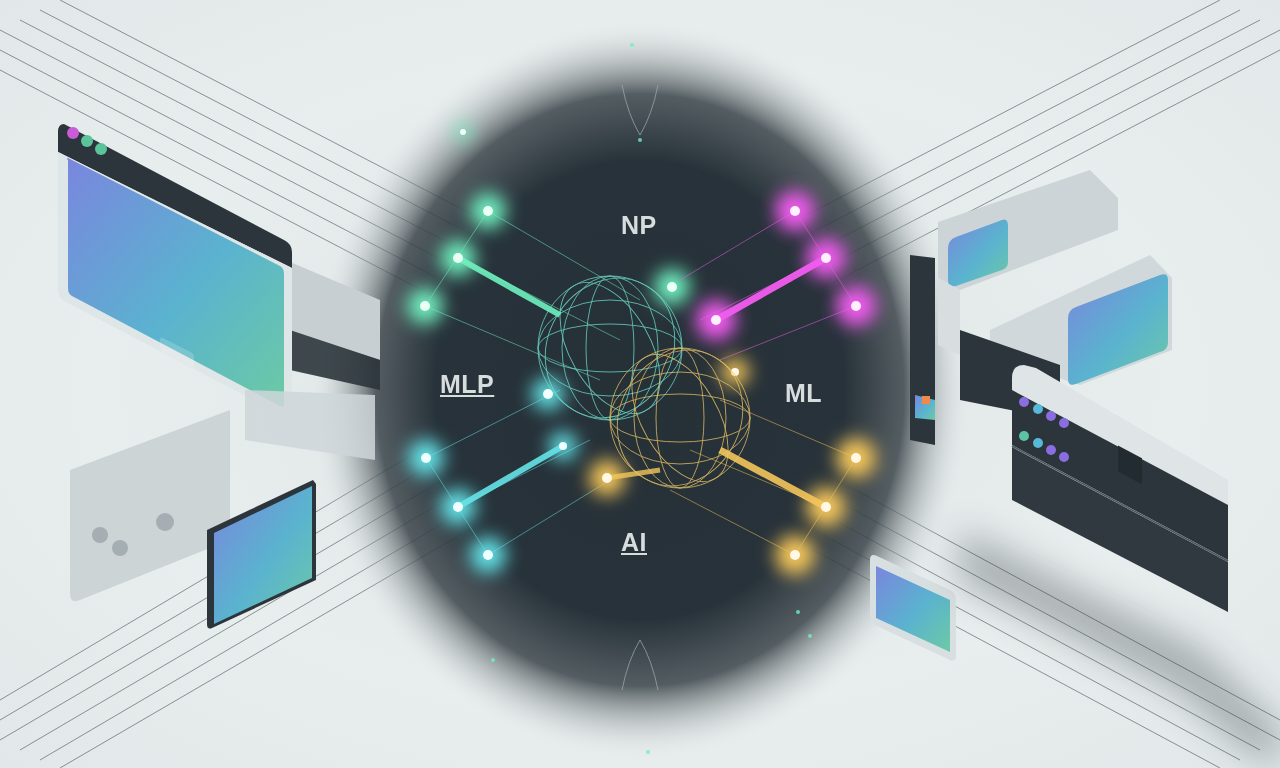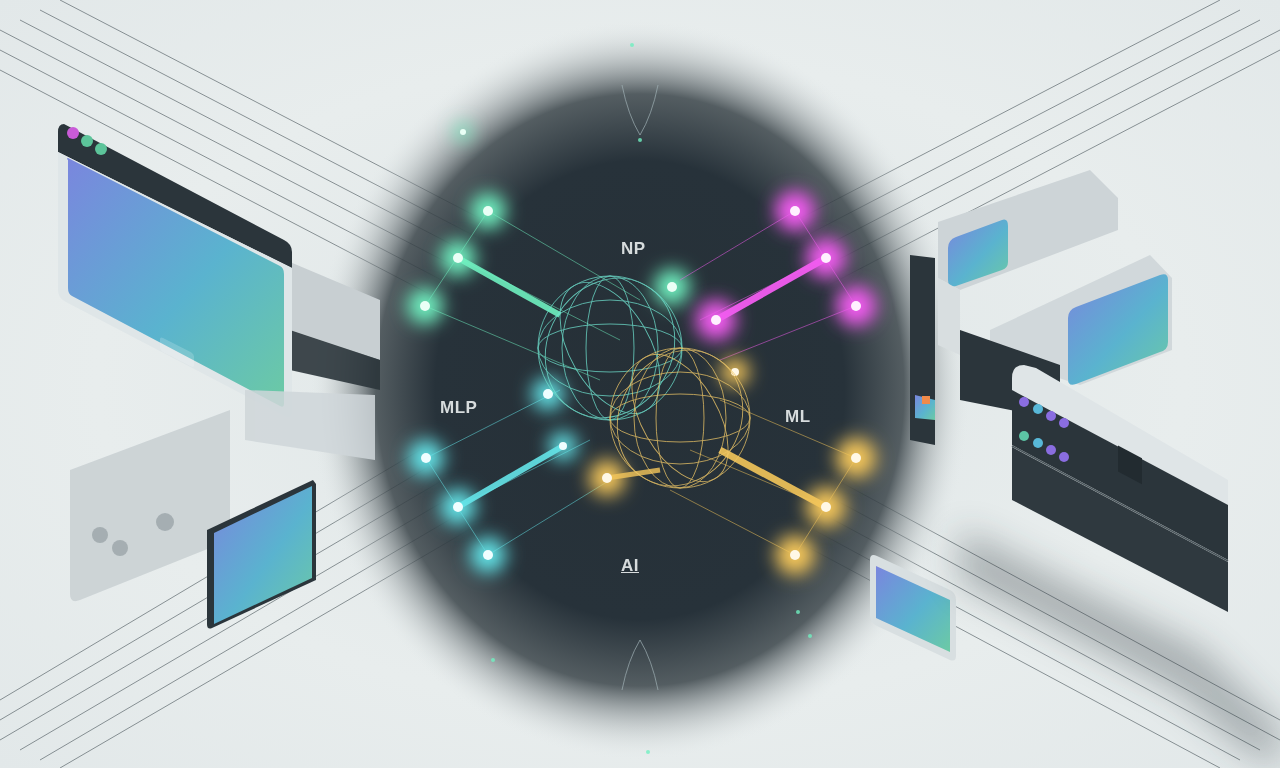--- a/index.html
+++ b/index.html
@@ -1,19 +1,19 @@
 <!DOCTYPE html>
 <html><head>
 <meta charset="utf-8">
 <style>
   html,body{margin:0;padding:0;}
   body{width:1280px;height:768px;overflow:hidden;background:#e3e9ea;font-family:"Liberation Sans",sans-serif;}
   .stage{position:relative;width:1280px;height:768px;background:radial-gradient(ellipse at 50% 50%, #dfe6e7 0%, #e8eded 60%, #e2e8e9 100%);}
   svg{position:absolute;left:0;top:0;}
-  .label{position:absolute;color:#d7dcdd;font-weight:bold;font-size:17px;letter-spacing:0.5px;margin-top:28px;}
+  .label{position:absolute;color:#d7dcdd;font-weight:bold;font-size:25px;letter-spacing:0.5px;}
 </style>
 </head>
 <body>
 
 <div class="stage">
   <svg width="1280" height="768" viewBox="0 0 1280 768">
     <defs>
       <radialGradient id="core" cx="50%" cy="50%" r="50%">
         <stop offset="0%" stop-color="#263037"></stop>
         <stop offset="62%" stop-color="#27323a"></stop>
@@ -238,16 +238,16 @@
     </g>
 
     <g>
       <path d="M870 560 Q870 553 877 556 L950 590 Q956 593 956 600 L956 656 Q956 662 950 660 L877 626 Q870 622 870 616 Z" fill="#d8dfe1"></path>
       <path d="M876 566 L950 600 L950 652 L876 618 Z" fill="url(#screen)"></path>
     </g>
     <path d="M960 530 L1200 650 L1240 690 L1280 730 L1280 768 L1240 745 L1180 690 L960 580 Z" fill="#2b353b" opacity="0.35" filter="url(#soft)"></path>
   </svg>
 
   <div class="label" style="left:621px;top:211px;">NP</div>
-  <div class="label" style="left:440px;top:370px;">MLP</div>
+  <div class="label" style="left:440px;top:370px;text-decoration:underline;">MLP</div>
   <div class="label" style="left:785px;top:379px;">ML</div>
   <div class="label" style="left:621px;top:528px;text-decoration:underline;">AI</div>
 </div>
 
 </body></html>

